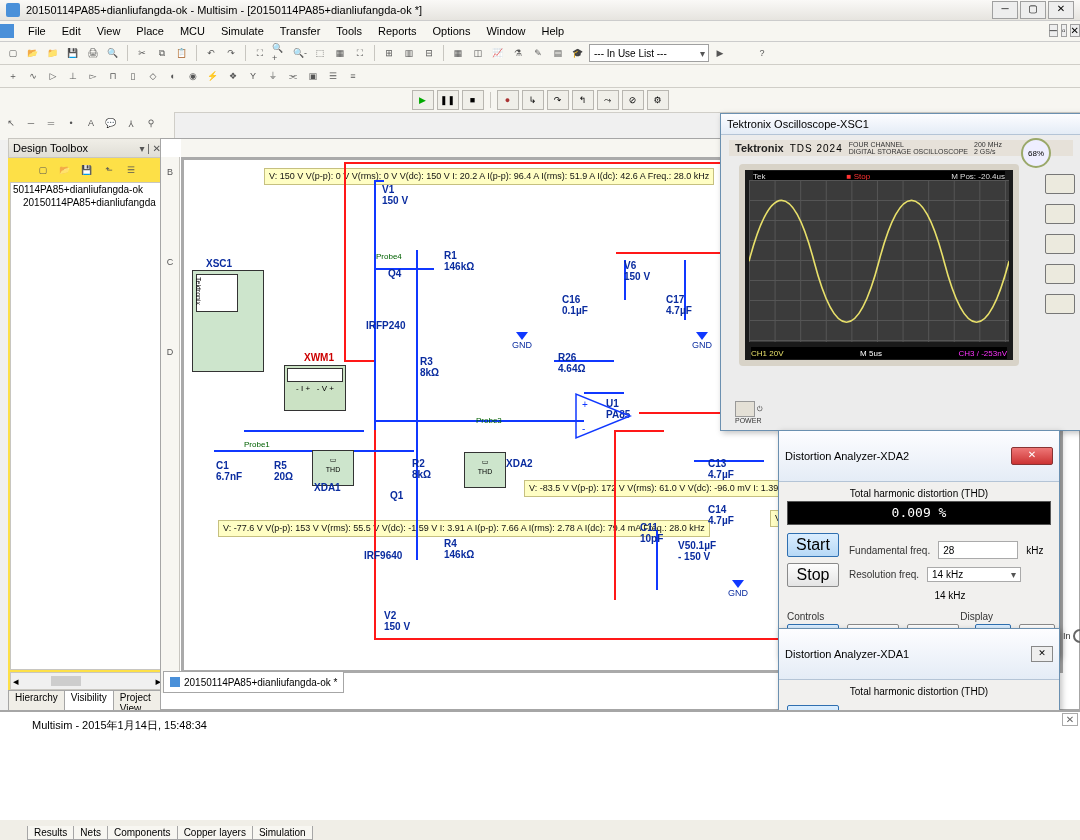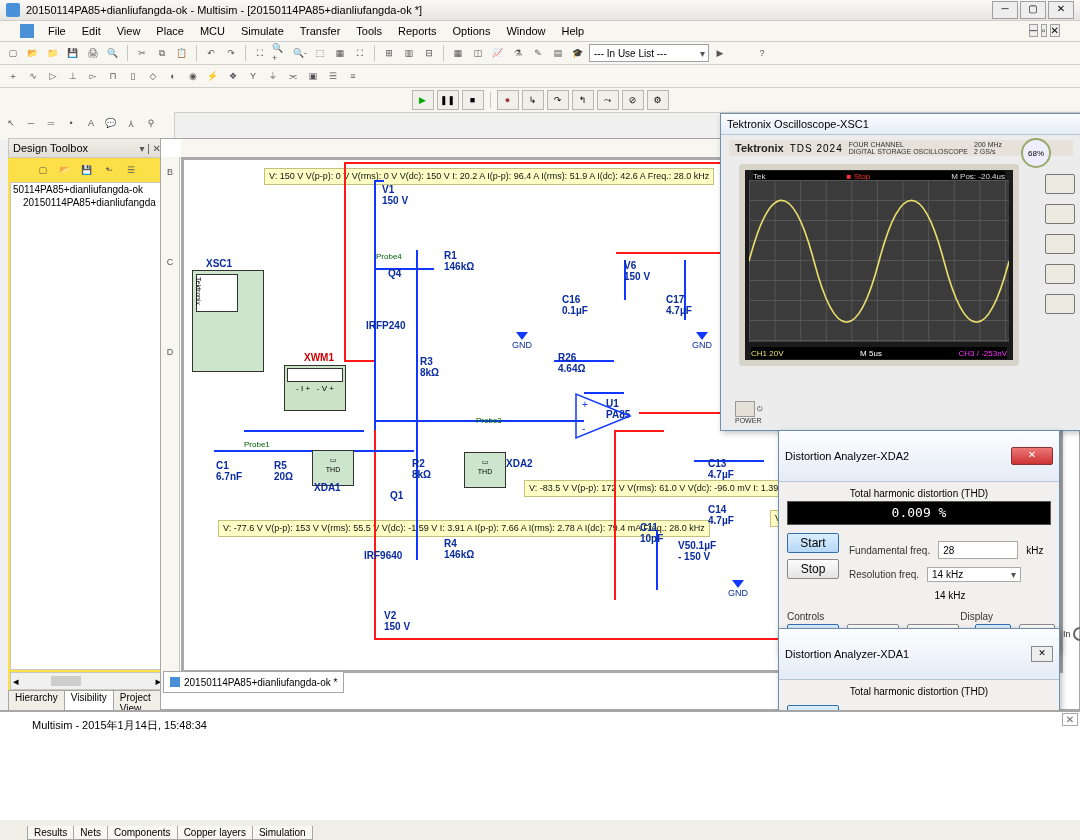--- a/index.html
+++ b/index.html
@@ -1,21 +1,21 @@
 <!DOCTYPE html>
 <html><head>
 <meta charset="utf-8">
 <style>
 html,body{margin:0;padding:0;font-family:"Segoe UI",Tahoma,sans-serif;font-size:11px;color:#000;background:#f0f0f0;overflow:hidden;width:1080px;height:840px;position:relative}
 .title-bar{height:20px;background:linear-gradient(#faf9f7,#e6e4df);border-bottom:1px solid #ccc;display:flex;align-items:center;padding:0 6px;gap:6px}
 .title-bar .ico{width:14px;height:14px;background:#4a90d9;border-radius:2px}
 .title-bar .txt{flex:1;white-space:nowrap;overflow:hidden}
 .win-btns{display:flex;gap:2px}
 .win-btn{width:24px;height:16px;border:1px solid #a0a0a0;background:#eee;text-align:center;line-height:14px;font-size:10px}
-.menu-bar{height:20px;background:#f7f6f1;border-bottom:1px solid #ccc;display:flex;align-items:center;padding:0 20px}
+.menu-bar{height:20px;background:#f7f6f1;border-bottom:1px solid #ccc;display:flex;align-items:center;padding:0 0}
 .menu-bar .file-ico{width:14px;height:14px;background:#4a90d9;margin-right:6px}
 .menu-item{padding:0 8px;cursor:default}
 .toolbar{height:20px;background:#f7f6f1;border-bottom:1px solid #d0cec8;display:flex;align-items:center;padding:1px 4px;gap:2px}
 .tb{width:16px;height:16px;border:1px solid transparent;display:flex;align-items:center;justify-content:center;font-size:9px;color:#555}
 .sep{width:1px;height:16px;background:#c8c6c0;margin:0 3px}
 .combo{height:16px;border:1px solid #a0a0a0;background:#fff;font-size:10px;padding:0 14px 0 4px;display:inline-flex;align-items:center;position:relative;min-width:100px}
 .combo::after{content:"▾";position:absolute;right:3px;color:#555}
 .sim-bar{height:24px;background:#f7f6f1;border-bottom:1px solid #d0cec8;display:flex;align-items:center;justify-content:center;gap:3px}
 .sim-btn{width:20px;height:18px;border:1px solid #b8b6b0;background:#f0efe9;display:flex;align-items:center;justify-content:center;font-size:9px}
 
@@ -77,21 +77,21 @@
 .tek-sbtn{height:18px;background:#eceade;border:1px solid #777;border-radius:2px}
 
 .da-win{position:absolute;width:280px;background:#f1f0ee;border:1px solid #6b90b0;box-shadow:2px 2px 6px rgba(0,0,0,.25)}
 .da-title{height:20px;background:linear-gradient(#fdfdff,#e4ecf6);border-bottom:1px solid #b4c4d6;padding:15px 6px;display:flex;align-items:center;justify-content:space-between;font-size:11px}
 .da-close{width:40px;height:16px;background:linear-gradient(#e77,#c33);border:1px solid #833;border-radius:2px;color:#fff;text-align:center;line-height:14px;font-size:10px}
 .da-mini{width:20px;height:14px;border:1px solid #888;text-align:center;font-size:9px;background:#eee;line-height:12px}
 .da-body{padding:4px 8px 8px}
 .da-thd-label{text-align:center;font-size:10px;margin:2px 0}
 .da-lcd{height:22px;background:#000;color:#fff;text-align:center;font-family:Consolas,monospace;font-size:13px;line-height:22px;border:1px solid #555}
 .da-row{display:flex;align-items:center;gap:8px;margin-top:8px;font-size:10px}
-.da-btn{border:1px solid #8a8a8a;background:linear-gradient(#fdfdfd,#e4e4e4);padding:2px 8px;border-radius:2px;font-size:12px;min-width:34px;text-align:center}
+.da-btn{border:1px solid #8a8a8a;background:linear-gradient(#fdfdfd,#e4e4e4);padding:2px 8px;border-radius:2px;font-size:16px;min-width:34px;text-align:center}
 .da-btn.sel{border-color:#2f6fb0;background:linear-gradient(#dbeeff,#b6d8f6)}
 .da-field{border:1px solid #aaa;background:#fff;padding:1px 4px;width:70px;font-size:10px;height:14px;display:inline-flex;align-items:center}
 .da-field.ro{background:#f2f2f2;color:#777}
 .da-combo{border:1px solid #aaa;background:#fff;padding:1px 4px;width:84px;font-size:10px;position:relative}
 .da-combo::after{content:"▾";position:absolute;right:4px;color:#555}
 .da-section{display:flex;gap:10px;align-items:flex-start}
 .da-left{display:flex;flex-direction:column;gap:6px}
 .da-rightcol{flex:1}
 .da-foot{display:flex;gap:8px;align-items:center;margin-top:10px;font-size:10px}
 .da-io{font-size:9px;color:#333;margin-left:auto;display:flex;align-items:center;gap:2px}

